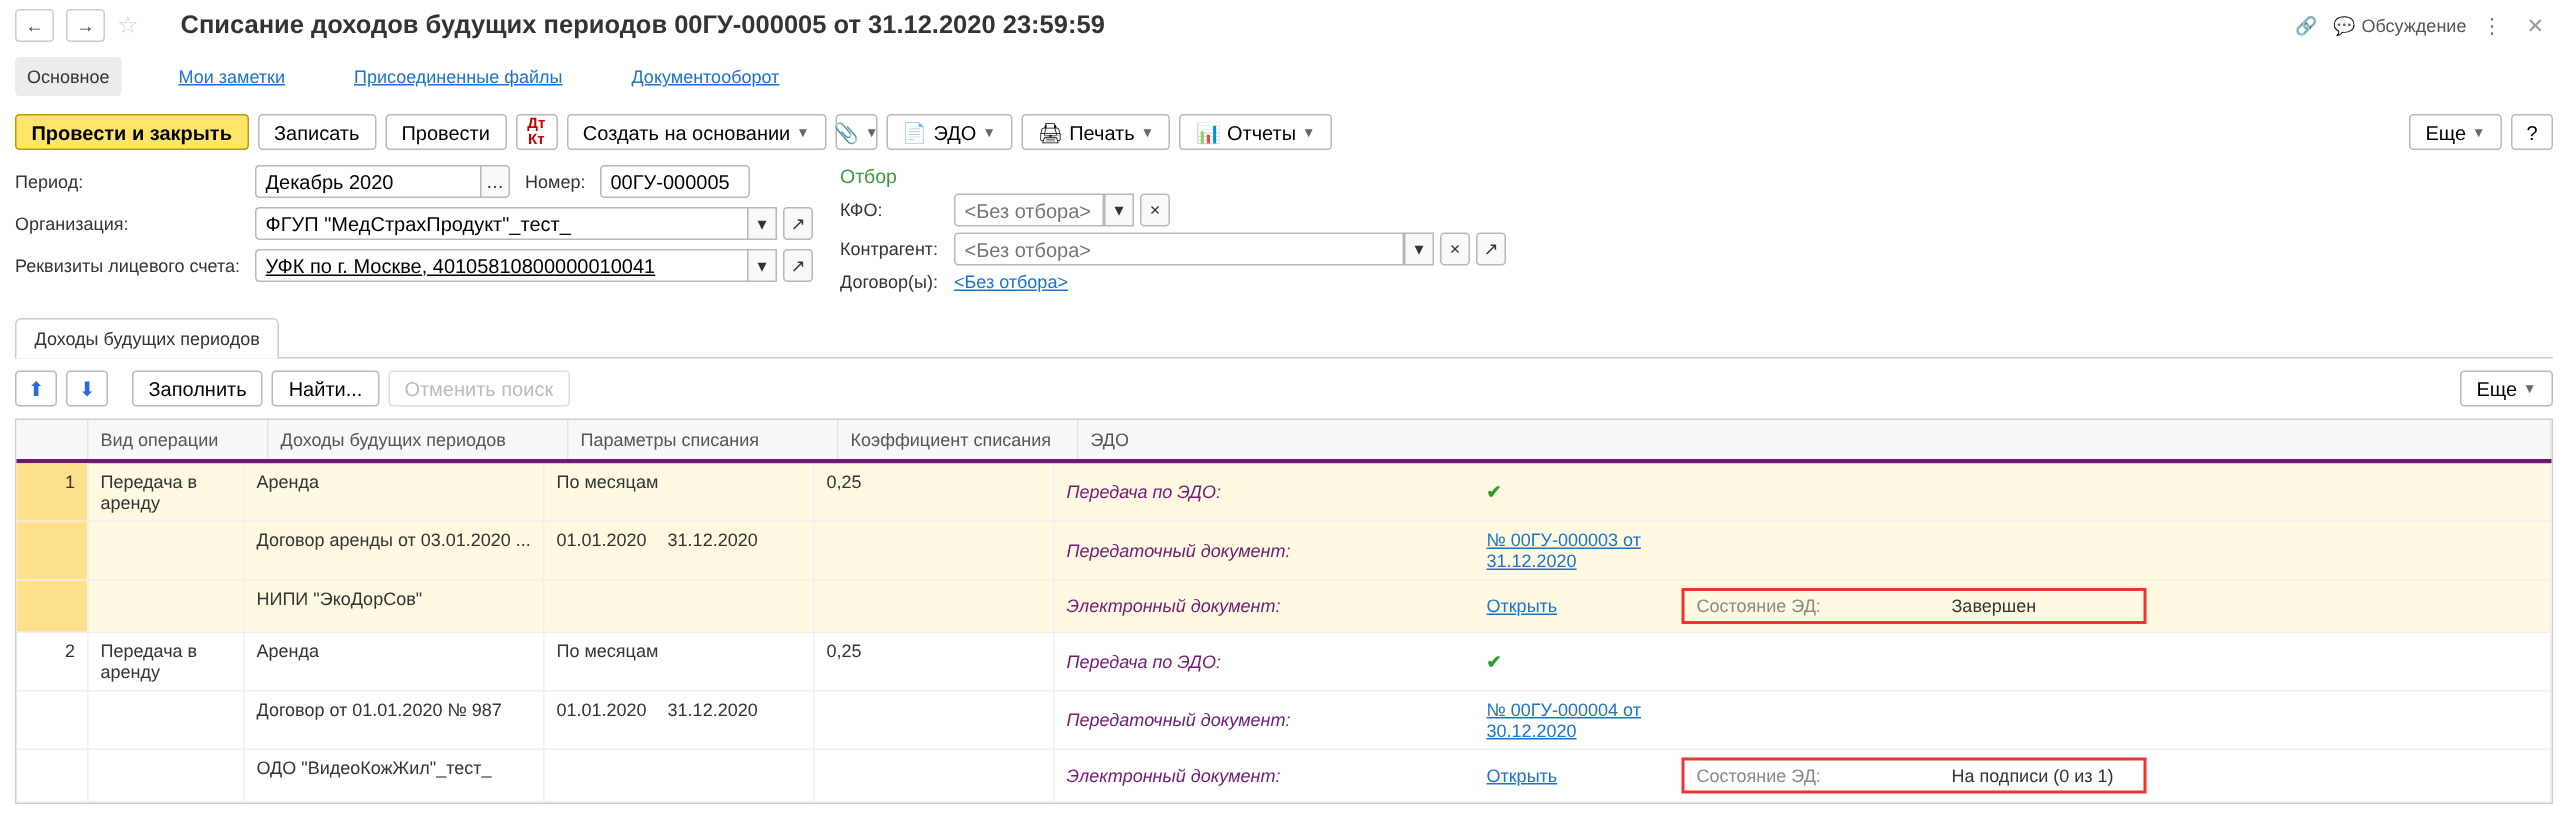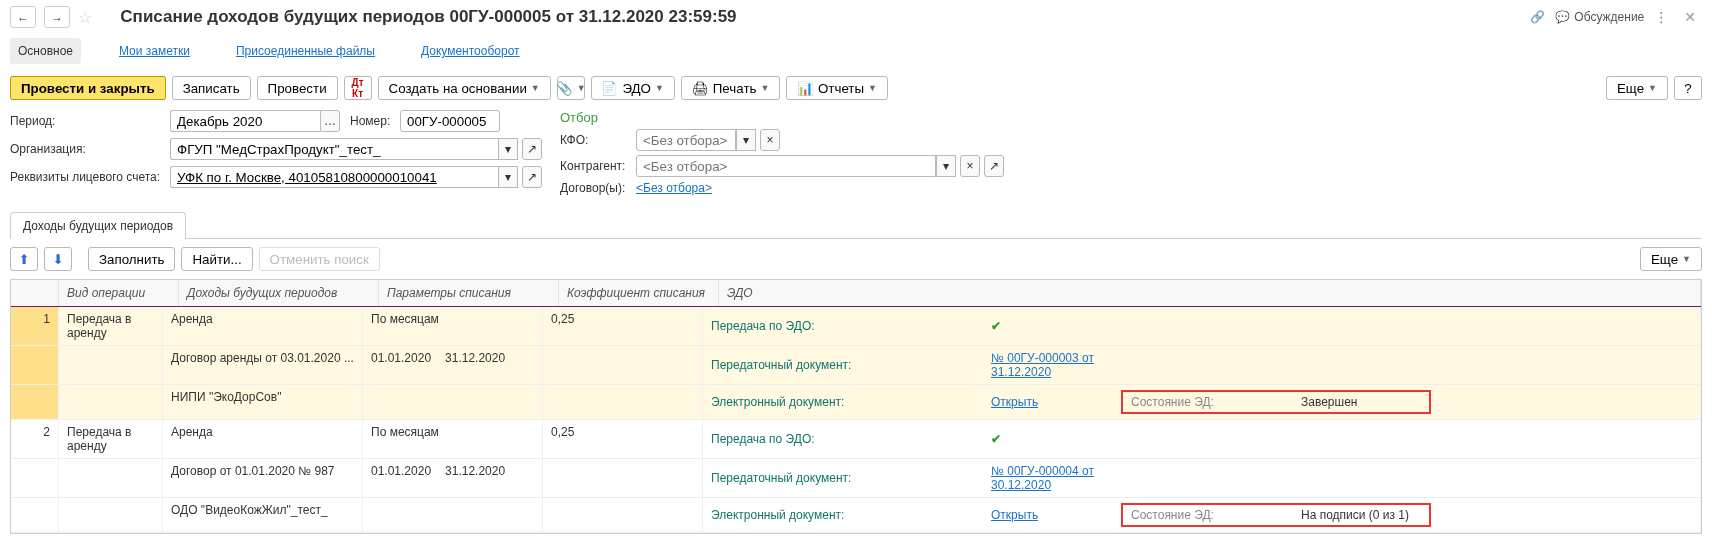--- a/index.html
+++ b/index.html
@@ -42,40 +42,40 @@
   .filter-input { border: 1px solid #b8b8b8; padding: 3px 6px; color: #999; height: 22px; border-radius: 3px 0 0 3px; }
 
   .tabs-bar { display: flex; border-bottom: 1px solid #ccc; margin: 4px 10px 0; }
   .doc-tab { padding: 6px 12px; border: 1px solid #ccc; border-bottom: none; background: #f5f5f5; border-radius: 4px 4px 0 0; margin-right: 2px; cursor: pointer; }
   .doc-tab.active { background: #fff; position: relative; top: 1px; }
 
   .table-toolbar { display: flex; gap: 6px; padding: 8px 10px; align-items: center; }
   .disabled { color: #bbb; border-color: #ddd; }
 
   .data-table { border: 1px solid #ccc; margin: 0 10px; }
-  .thead-row { display: flex; background: #f8f8f8; border-bottom: 1px solid #701a75; font-style: italic; }
+  .thead-row { display: flex; background: #f8f8f8; border-bottom: 3px solid #701a75; }
   .th { padding: 6px 8px; border-right: 1px solid #e4e4e4; color: #555; }
   .th.n { width: 48px; text-align: center; }
   .th.op { width: 120px; }
   .th.inc { width: 200px; }
   .th.par { width: 180px; }
   .th.coef { width: 160px; }
   .th.edo { flex: 1; }
 
   .trow { display: flex; border-bottom: 1px solid #eee; }
   .trow.hl .cell.n { background: #ffe08a; }
   .trow.hl { background: #fff9e2; }
   .cell { padding: 5px 8px; border-right: 1px solid #f0f0f0; }
   .cell.n { width: 48px; text-align: right; }
   .cell.op { width: 104px; }
   .cell.inc { width: 200px; }
   .cell.par { width: 180px; display: flex; gap: 14px; }
   .cell.coef { width: 160px; }
   .cell.edo { flex: 1; display: flex; align-items: center; }
-  .cell.edo .lab { width: 280px; color: #0f766e; }
+  .cell.edo .lab { width: 280px; color: #701a75; font-style: italic; }
   .cell.edo .val { width: 130px; }
   .cell.edo .state-box { border: 2px solid #e33; padding: 3px 8px; display: flex; width: 310px; }
   .cell.edo .state-lab { color: #888; width: 170px; }
   .check { color: #2a9d2a; font-weight: bold; }
 
   .tbody-block { display: flex; flex-direction: column; }
 </style>
 </head>
 <body>
 

